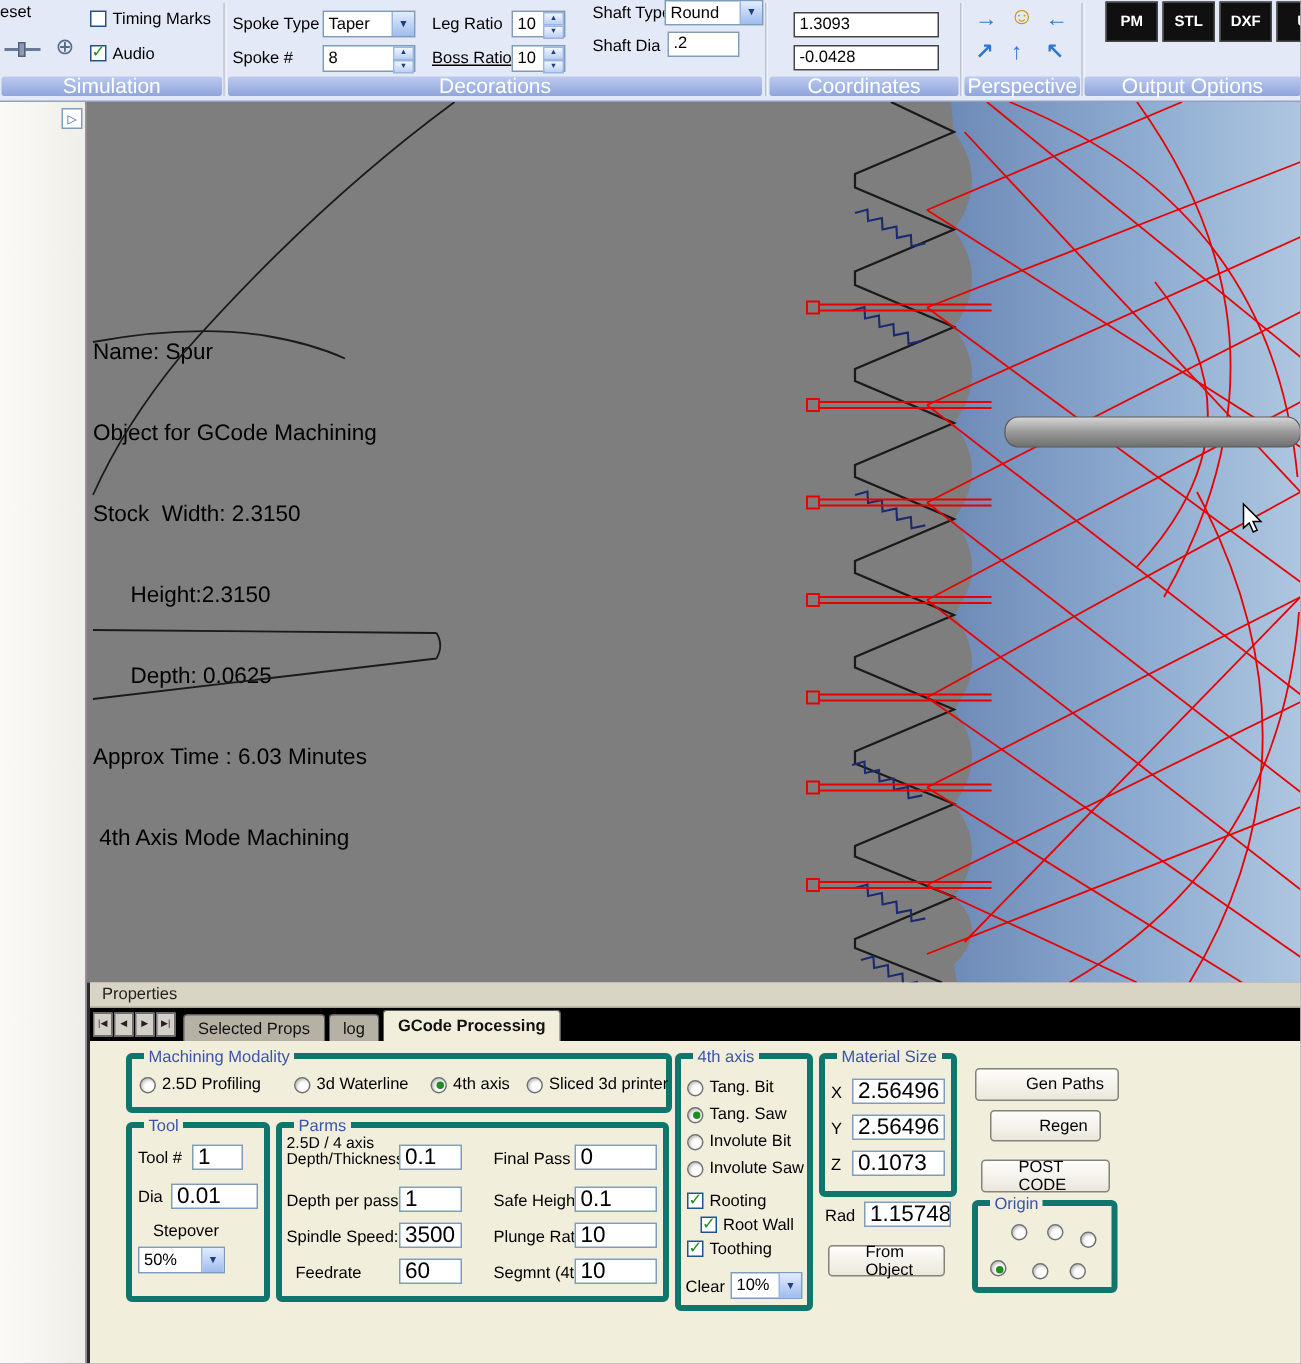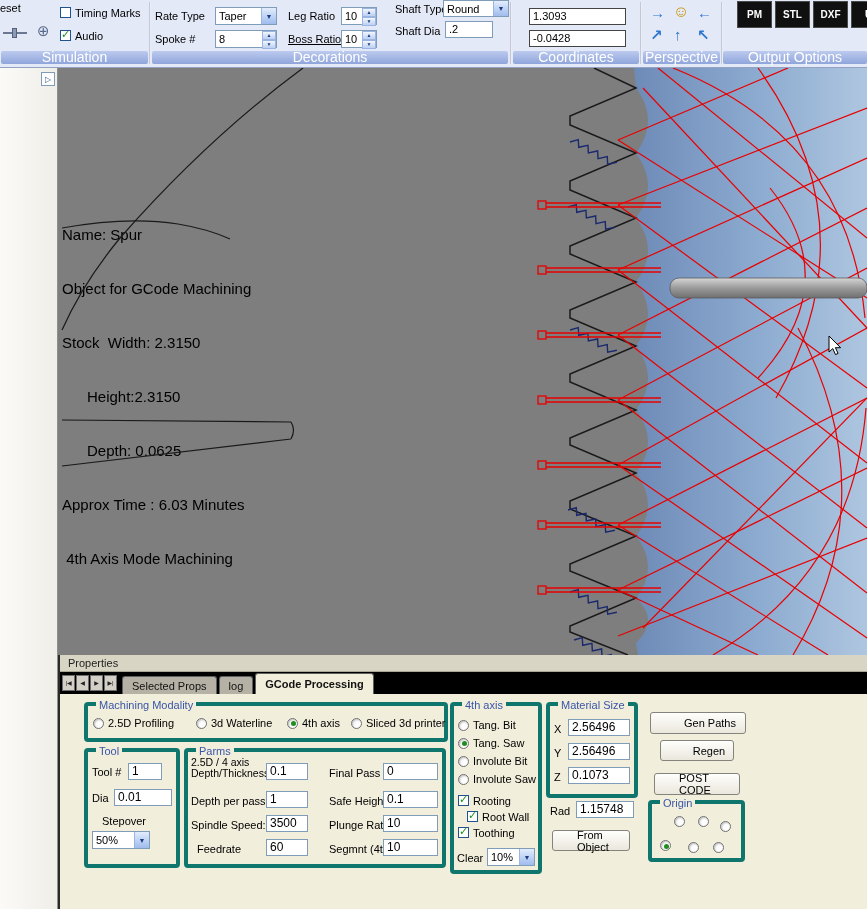--- a/index.html
+++ b/index.html
@@ -66,21 +66,21 @@
          background:#B5B1A4; border:1px solid #5E5E5E; border-bottom:none;
          border-radius:3px 3px 0 0; margin-right:2px; white-space:nowrap; }
   .tab.active { background:#F1EEDC; font-weight:bold; height:21px; line-height:21px; }
   .props-body { position:absolute; left:0; top:39px; right:0; bottom:0; background:#F1EEDC; }
 
   .gb { position:absolute; border:4px solid #0f766e; border-radius:4px; }
   .gb-cap { position:absolute; top:-7px; left:8px; background:#F1EEDC; padding:0 3px;
             font-size:11px; color:#3A55A8; white-space:nowrap; }
   .plabel { position:absolute; font-size:11px; color:#000; white-space:nowrap; }
   .plabel.small { font-size:10.5px; }
-  .pinput { position:absolute; background:#fff; border:1px solid #7F9DB9; font-size:12px;
+  .pinput { position:absolute; background:#fff; border:1px solid #7F9DB9; font-size:15px;
             color:#000; padding:1px 3px; white-space:nowrap; overflow:hidden; height:17px; line-height:13px; }
   .rbrow { position:absolute; display:flex; align-items:center; gap:4px; font-size:11px; color:#000; }
   .rb { width:11px; height:11px; border-radius:50%; background:#fff; border:1px solid #707070;
         position:relative; flex:0 0 auto; box-shadow:inset 1px 1px 2px rgba(0,0,0,.25); }
   .rb.sel::after { content:""; position:absolute; left:2.5px; top:2.5px; width:5px; height:5px;
                    border-radius:50%; background:#1E8E1E; }
   .rb.lone { position:absolute; }
   .xbtn { position:absolute; background:linear-gradient(180deg,#FEFEFC,#EAE7DC);
           border:1px solid #84847C; border-radius:3px; font-size:11px; color:#000;
           display:flex; align-items:center; justify-content:center; cursor:default;padding-left:24px; }
@@ -102,21 +102,21 @@
       <div class="cbbox"></div>
       <span>Timing Marks</span>
     </div>
     <div class="cb" style="left:60px;top:30px;">
       <div class="cbbox checked"></div>
       <span>Audio</span>
     </div>
     <div class="gbar" style="left:1px;width:147px;">Simulation</div>
     <div class="sep" style="left:149px;"></div>
 
-    <div class="tb-label" style="left:155px;top:10px;">Rate Type</div>
+    <div class="tb-label" style="left:155px;top:10px;">Spoke Type</div>
     <div class="combo" style="left:215px;top:7px;width:62px;height:18px;">
       <span>Taper</span>
       <span class="arr">▼</span>
     </div>
     <div class="tb-label" style="left:288px;top:10px;">Leg Ratio</div>
     <div class="spin" style="left:341px;top:7px;width:36px;height:18px;">
       <span>10</span>
       <span class="arrs">
           <div>▲</div>
           <div>▼</div>

